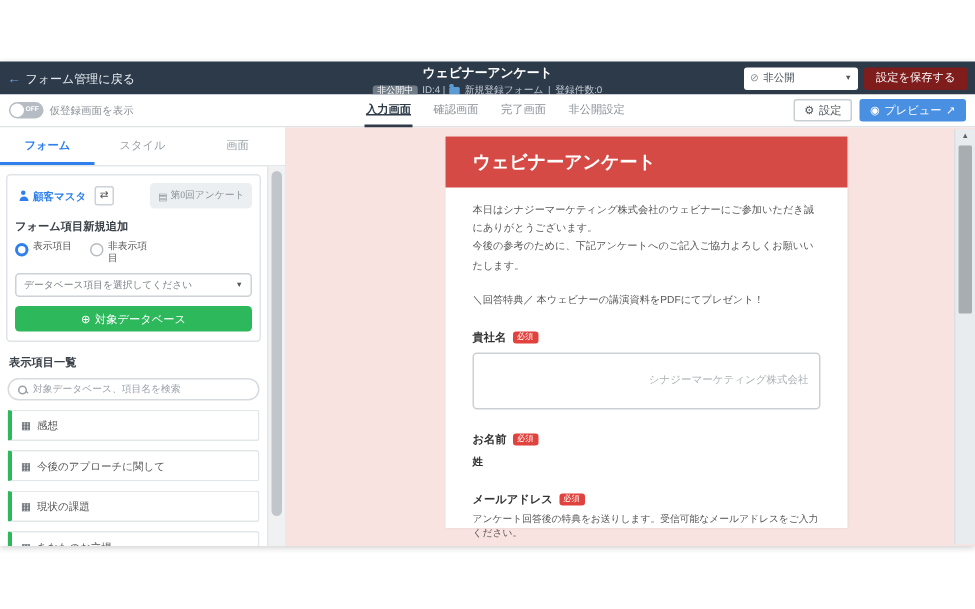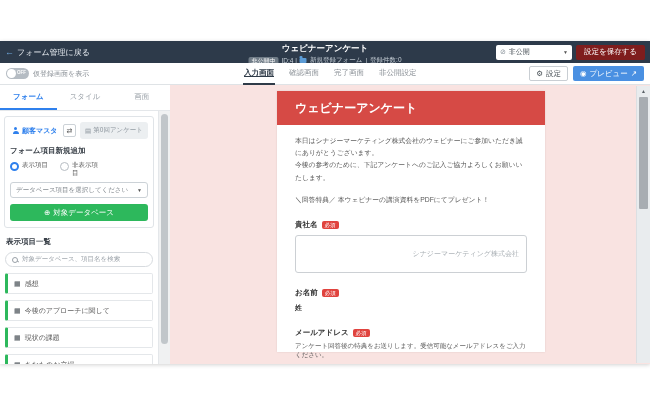--- a/index.html
+++ b/index.html
@@ -34,27 +34,27 @@
   .tb-tab { display:flex; align-items:center; font-size:7.5px; color:#8a9096; border-bottom:2px solid transparent; cursor:pointer; padding:0 1px; }
   .tb-tab.active { color:#2f3b48; font-weight:bold; border-bottom-color:#2f3b48;text-decoration:underline; }
   .tb-right { margin-left:auto; display:flex; gap:5px; }
   .btn-settings { height:15px; background:#fff; border:1px solid #c9ced3; border-radius:2px; color:#4a5258; font-size:7.5px; padding:0 6px; display:flex; align-items:center; gap:3px; cursor:pointer; font-family:inherit; }
   .btn-preview { height:15px; background:#4a90e2; border:none; border-radius:2px; color:#fff; font-size:7.5px; padding:0 7px; display:flex; align-items:center; gap:3px; cursor:pointer; font-family:inherit; }
 
   
   .content { display:flex; height:279px; }
 
   
-  .sidebar { position:relative; width:170px; background:#fff; flex:none; }
+  .sidebar { position:relative; width:190px; background:#fff; flex:none; }
   .side-tabs { display:flex; height:26px; border-bottom:1px solid #e4e7ea; }
   .side-tab { flex:1; display:flex; align-items:center; justify-content:center; font-size:7.5px; color:#9aa1a8; border-bottom:2px solid transparent; cursor:pointer; }
   .side-tab.active { color:#2f80ed; font-weight:bold; border-bottom-color:#2f80ed; }
   .sb-scroll { position:absolute; right:0; top:26px; bottom:0; width:12px; background:#f0f1f2; border-left:1px solid #e4e7ea; }
   .sb-thumb { position:absolute; left:2px; top:3px; width:7px; height:230px; background:#c1c6ca; border-radius:4px; }
-  .sb-body { position:absolute; left:0; top:26px; right:12px; bottom:0; padding:5px 4px; overflow:hidden; }
+  .sb-body { position:absolute; left:0; top:26px; right:12px; bottom:0; padding:5px 4px; overflow:hidden;font-family:Liberation Serif, serif; }
   .panel { border:1px solid #e0e4e8; border-radius:3px; padding:5px 5px 6px; }
   .master-row { display:flex; align-items:center; }
   .mtab-customer { display:flex; align-items:center; gap:3px; font-size:7px; color:#2f80ed; font-weight:bold; padding:2px 2px; cursor:pointer; }
   .icon-person { position:relative; display:inline-block; width:7px; height:7px; }
   .icon-person::before { content:""; position:absolute; left:2px; top:0; width:3px; height:3px; background:#2f80ed; border-radius:50%; }
   .icon-person::after { content:""; position:absolute; left:0.5px; top:3.5px; width:6px; height:3.5px; background:#2f80ed; border-radius:3px 3px 0 0; }
   .btn-swap { margin-left:3px; border:1px solid #ccd2d7; border-radius:2px; background:#fff; color:#555; font-size:7px; line-height:1; padding:2px 3px; cursor:pointer; font-family:inherit; }
   .mtab-survey { margin-left:auto; background:#eceff1; color:#8a939b; font-size:6.5px; padding:4px 5px; border-radius:3px; display:flex; align-items:center; gap:2px; cursor:pointer; }
   .sec-title { font-size:7.5px; font-weight:bold; color:#3a4149; margin:7px 0 5px; }
   .radio-row { display:flex; gap:10px; }

